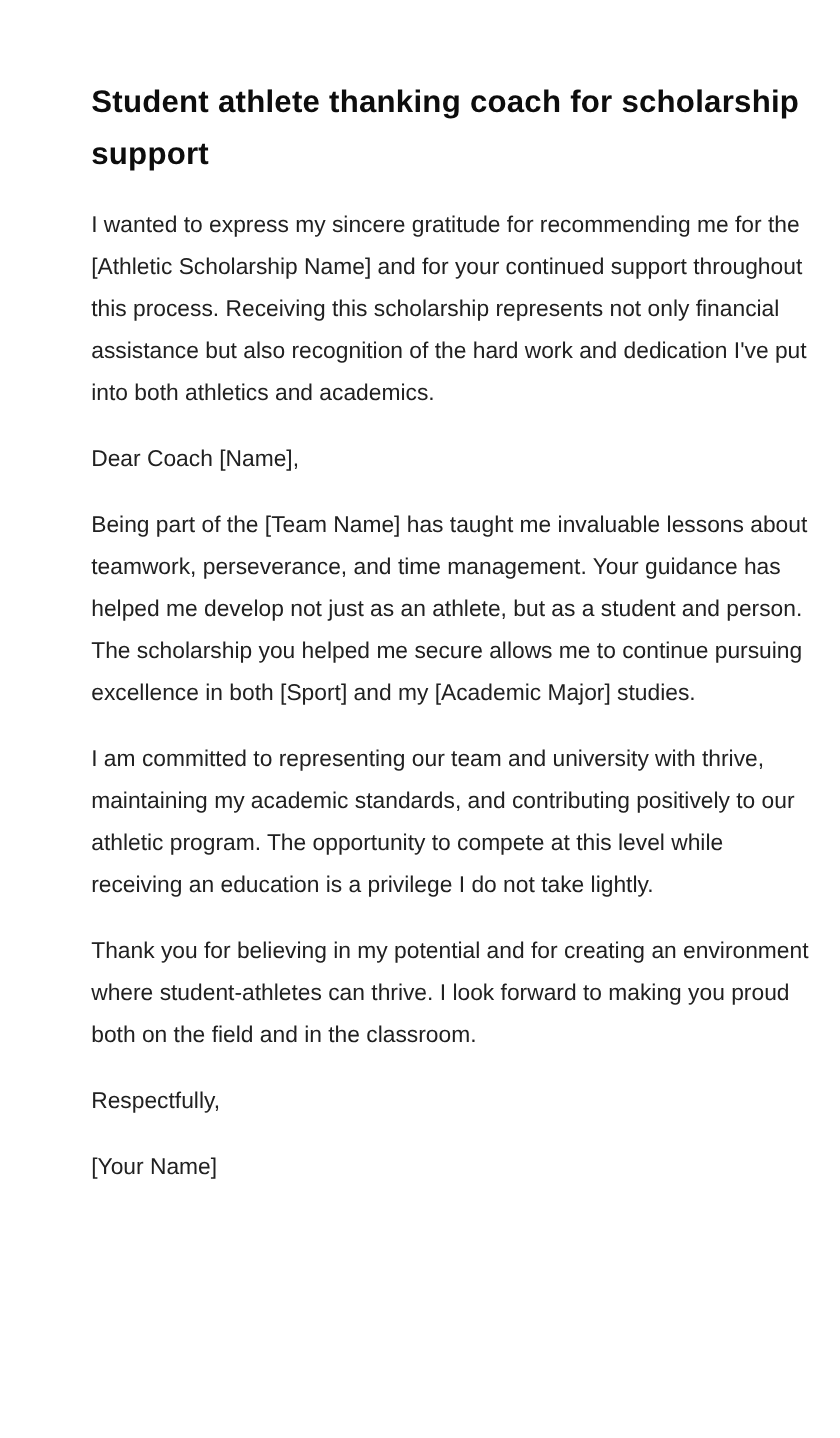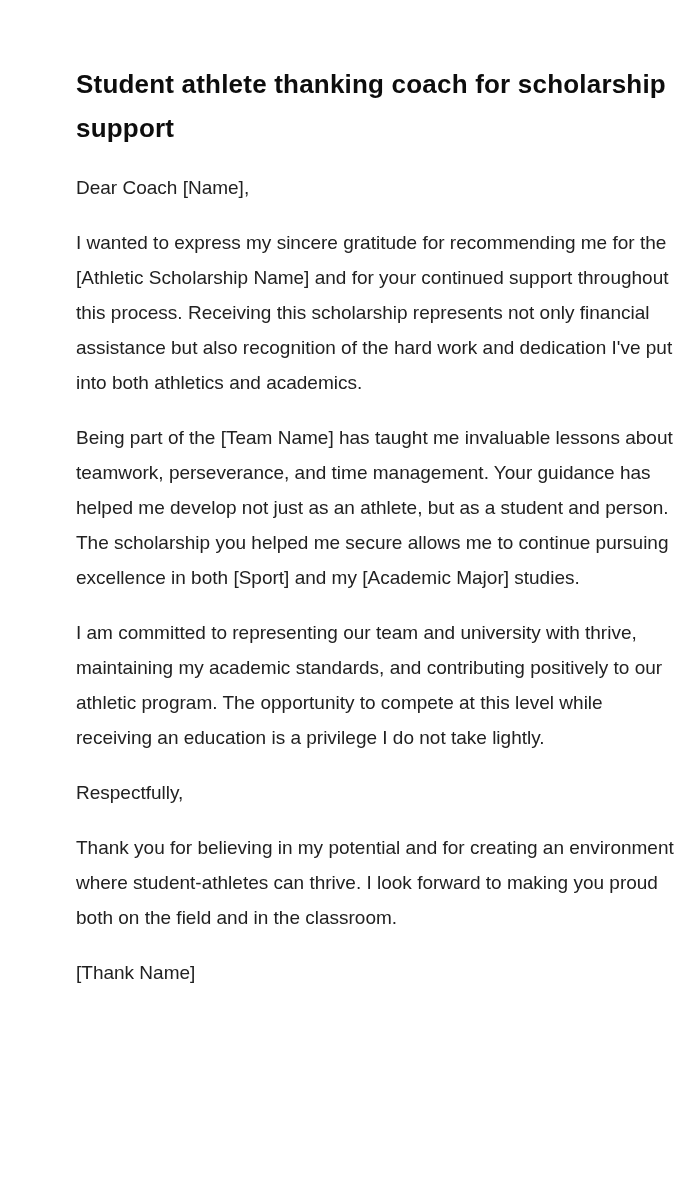--- a/index.html
+++ b/index.html
@@ -33,29 +33,29 @@
     margin: 20px 0 0 0;
   }
 </style>
 </head>
 <body>
 
 <div class="page">
 
   <h1 class="doc-title">Student athlete thanking coach for scholarship support</h1>
 
+  <p class="body-text">I wanted to express my sincere gratitude for recommending me for the [Athletic Scholarship Name] and for your continued support throughout this process. Receiving this scholarship represents not only financial assistance but also recognition of the hard work and dedication I've put into both athletics and academics.</p>
+
   <p class="body-text">Dear Coach [Name],</p>
-
-  <p class="body-text">I wanted to express my sincere gratitude for recommending me for the [Athletic Scholarship Name] and for your continued support throughout this process. Receiving this scholarship represents not only financial assistance but also recognition of the hard work and dedication I've put into both athletics and academics.</p>
 
   <p class="body-text">Being part of the [Team Name] has taught me invaluable lessons about teamwork, perseverance, and time management. Your guidance has helped me develop not just as an athlete, but as a student and person. The scholarship you helped me secure allows me to continue pursuing excellence in both [Sport] and my [Academic Major] studies.</p>
 
   <p class="body-text">I am committed to representing our team and university with thrive, maintaining my academic standards, and contributing positively to our athletic program. The opportunity to compete at this level while receiving an education is a privilege I do not take lightly.</p>
 
+  <p class="body-text">Thank you for believing in my potential and for creating an environment where student-athletes can thrive. I look forward to making you proud both on the field and in the classroom.</p>
+
   <p class="body-text">Respectfully,</p>
 
-  <p class="body-text">Thank you for believing in my potential and for creating an environment where student-athletes can thrive. I look forward to making you proud both on the field and in the classroom.</p>
-
-  <p class="body-text">[Thank Name]</p>
+  <p class="body-text">[Your Name]</p>
 
 
 
 </div>
 
 </body></html>

